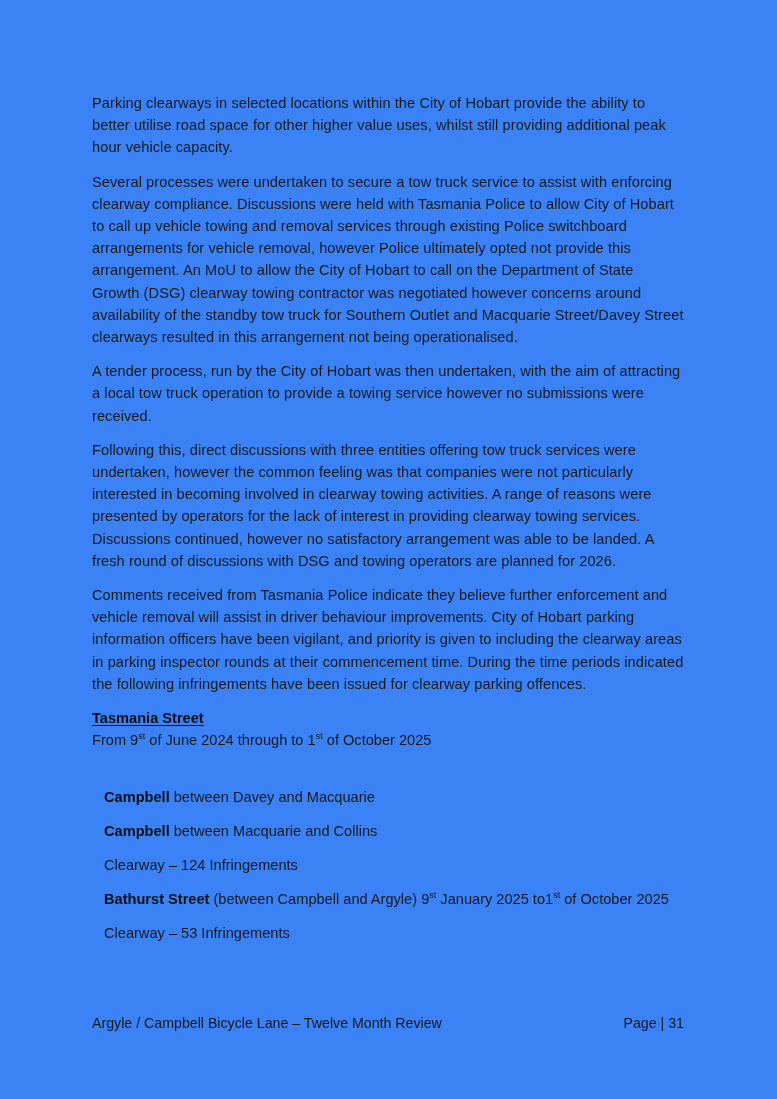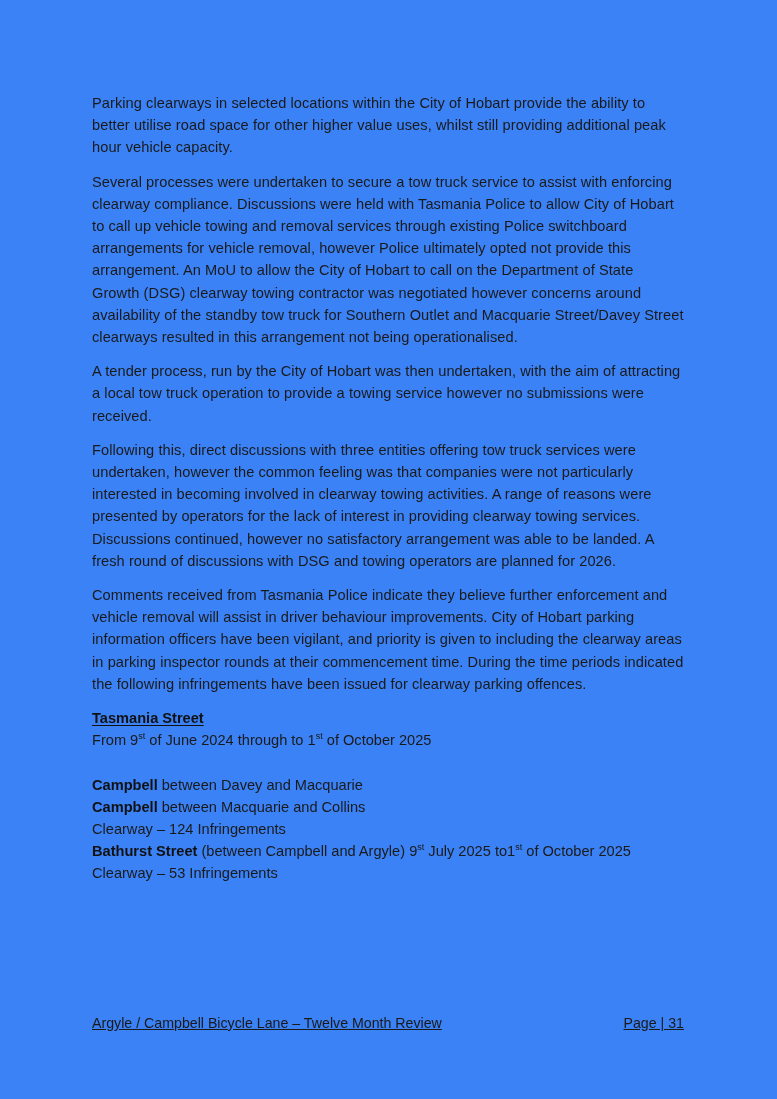--- a/index.html
+++ b/index.html
@@ -53,21 +53,21 @@
   }
   .blank-line {
     font-size: 14.6px;
     line-height: 22.2px;
     height: 22.2px;
     margin: 0;
   }
   .list-line {
     font-size: 14.6px;
     line-height: 22.2px;
-    margin: 0;
+    margin: 12px;
     color: #1a1a1a;
   }
   .list-line b {
     font-weight: bold;
     color: #111111;
   }
   sup.ord {
     font-size: 0.62em;
     vertical-align: super;
     line-height: 0;
@@ -77,21 +77,20 @@
     position: absolute;
     left: 92px;
     top: 1013px;
     width: 592px;
     display: flex;
     justify-content: space-between;
     align-items: baseline;
     font-size: 14.2px;
     line-height: 20px;
     color: #1a1a1a;
-    text-decoration: underline;
   }
   .footer-right {
     white-space: nowrap;
   }
 </style>
 </head>
 <body>
 
 <div class="page">
 
@@ -109,21 +108,21 @@
 
       <div class="plain-line"><span>From 9</span><sup class="ord">st</sup><span> of June 2024 through to 1</span><sup class="ord">st</sup><span> of October 2025</span></div>
 
       <div class="blank-line">&nbsp;</div>
 
       <div class="list-line"><b>Campbell</b><span> between Davey and Macquarie</span></div>
 
       <div class="list-line"><b>Campbell</b><span> between Macquarie and Collins</span></div>
       <div class="list-line">Clearway – 124 Infringements</div>
 
-      <div class="list-line"><b>Bathurst Street</b><span> (between Campbell and Argyle) 9</span><sup class="ord">st</sup><span> July 2025 to1</span><sup class="ord">st</sup><span> of October 2025</span></div>
+      <div class="list-line"><b>Bathurst Street</b><span> (between Campbell and Argyle) 9</span><sup class="ord">st</sup><span> January 2025 to1</span><sup class="ord">st</sup><span> of October 2025</span></div>
       <div class="list-line">Clearway – 53 Infringements</div>
 
     </div>
 
   </div>
 
   <div class="footer">
     <div class="footer-left">Argyle / Campbell Bicycle Lane – Twelve Month Review</div>
     <div class="footer-right">Page | 31</div>
   </div>

